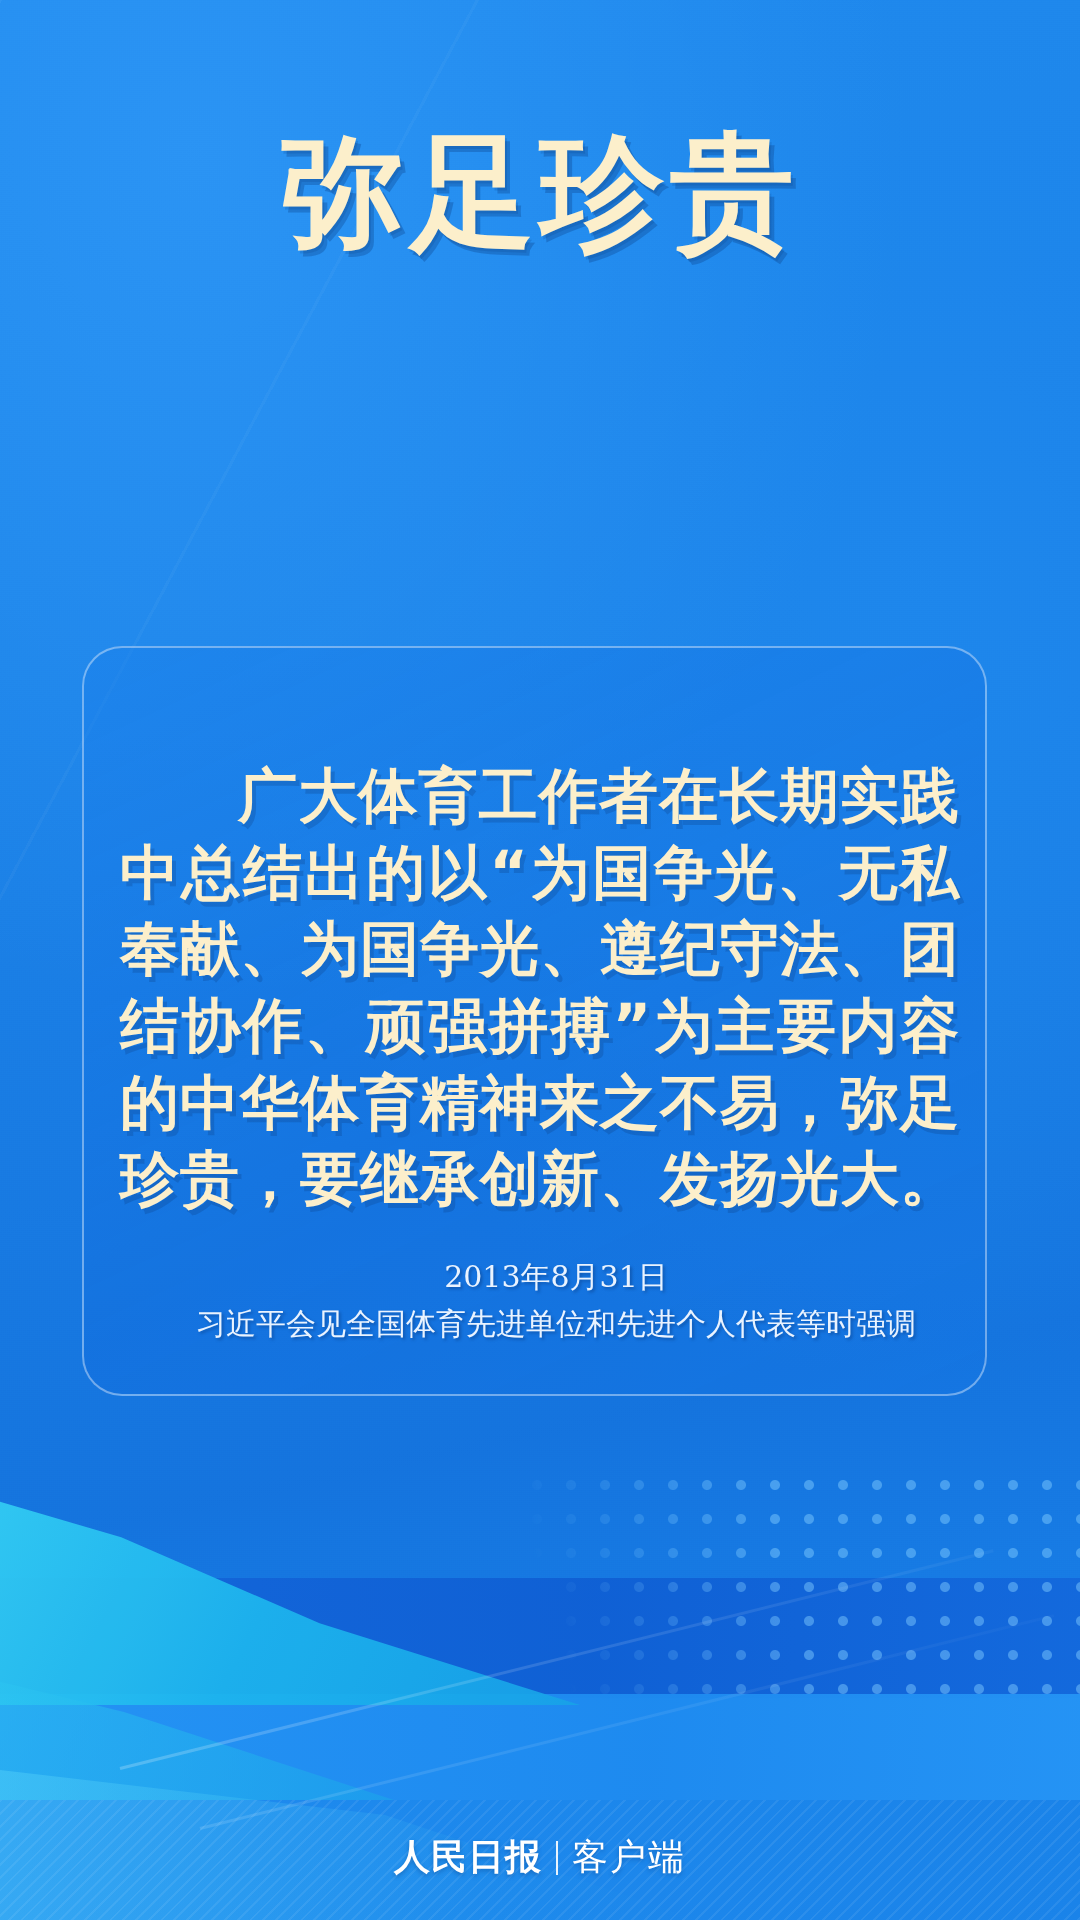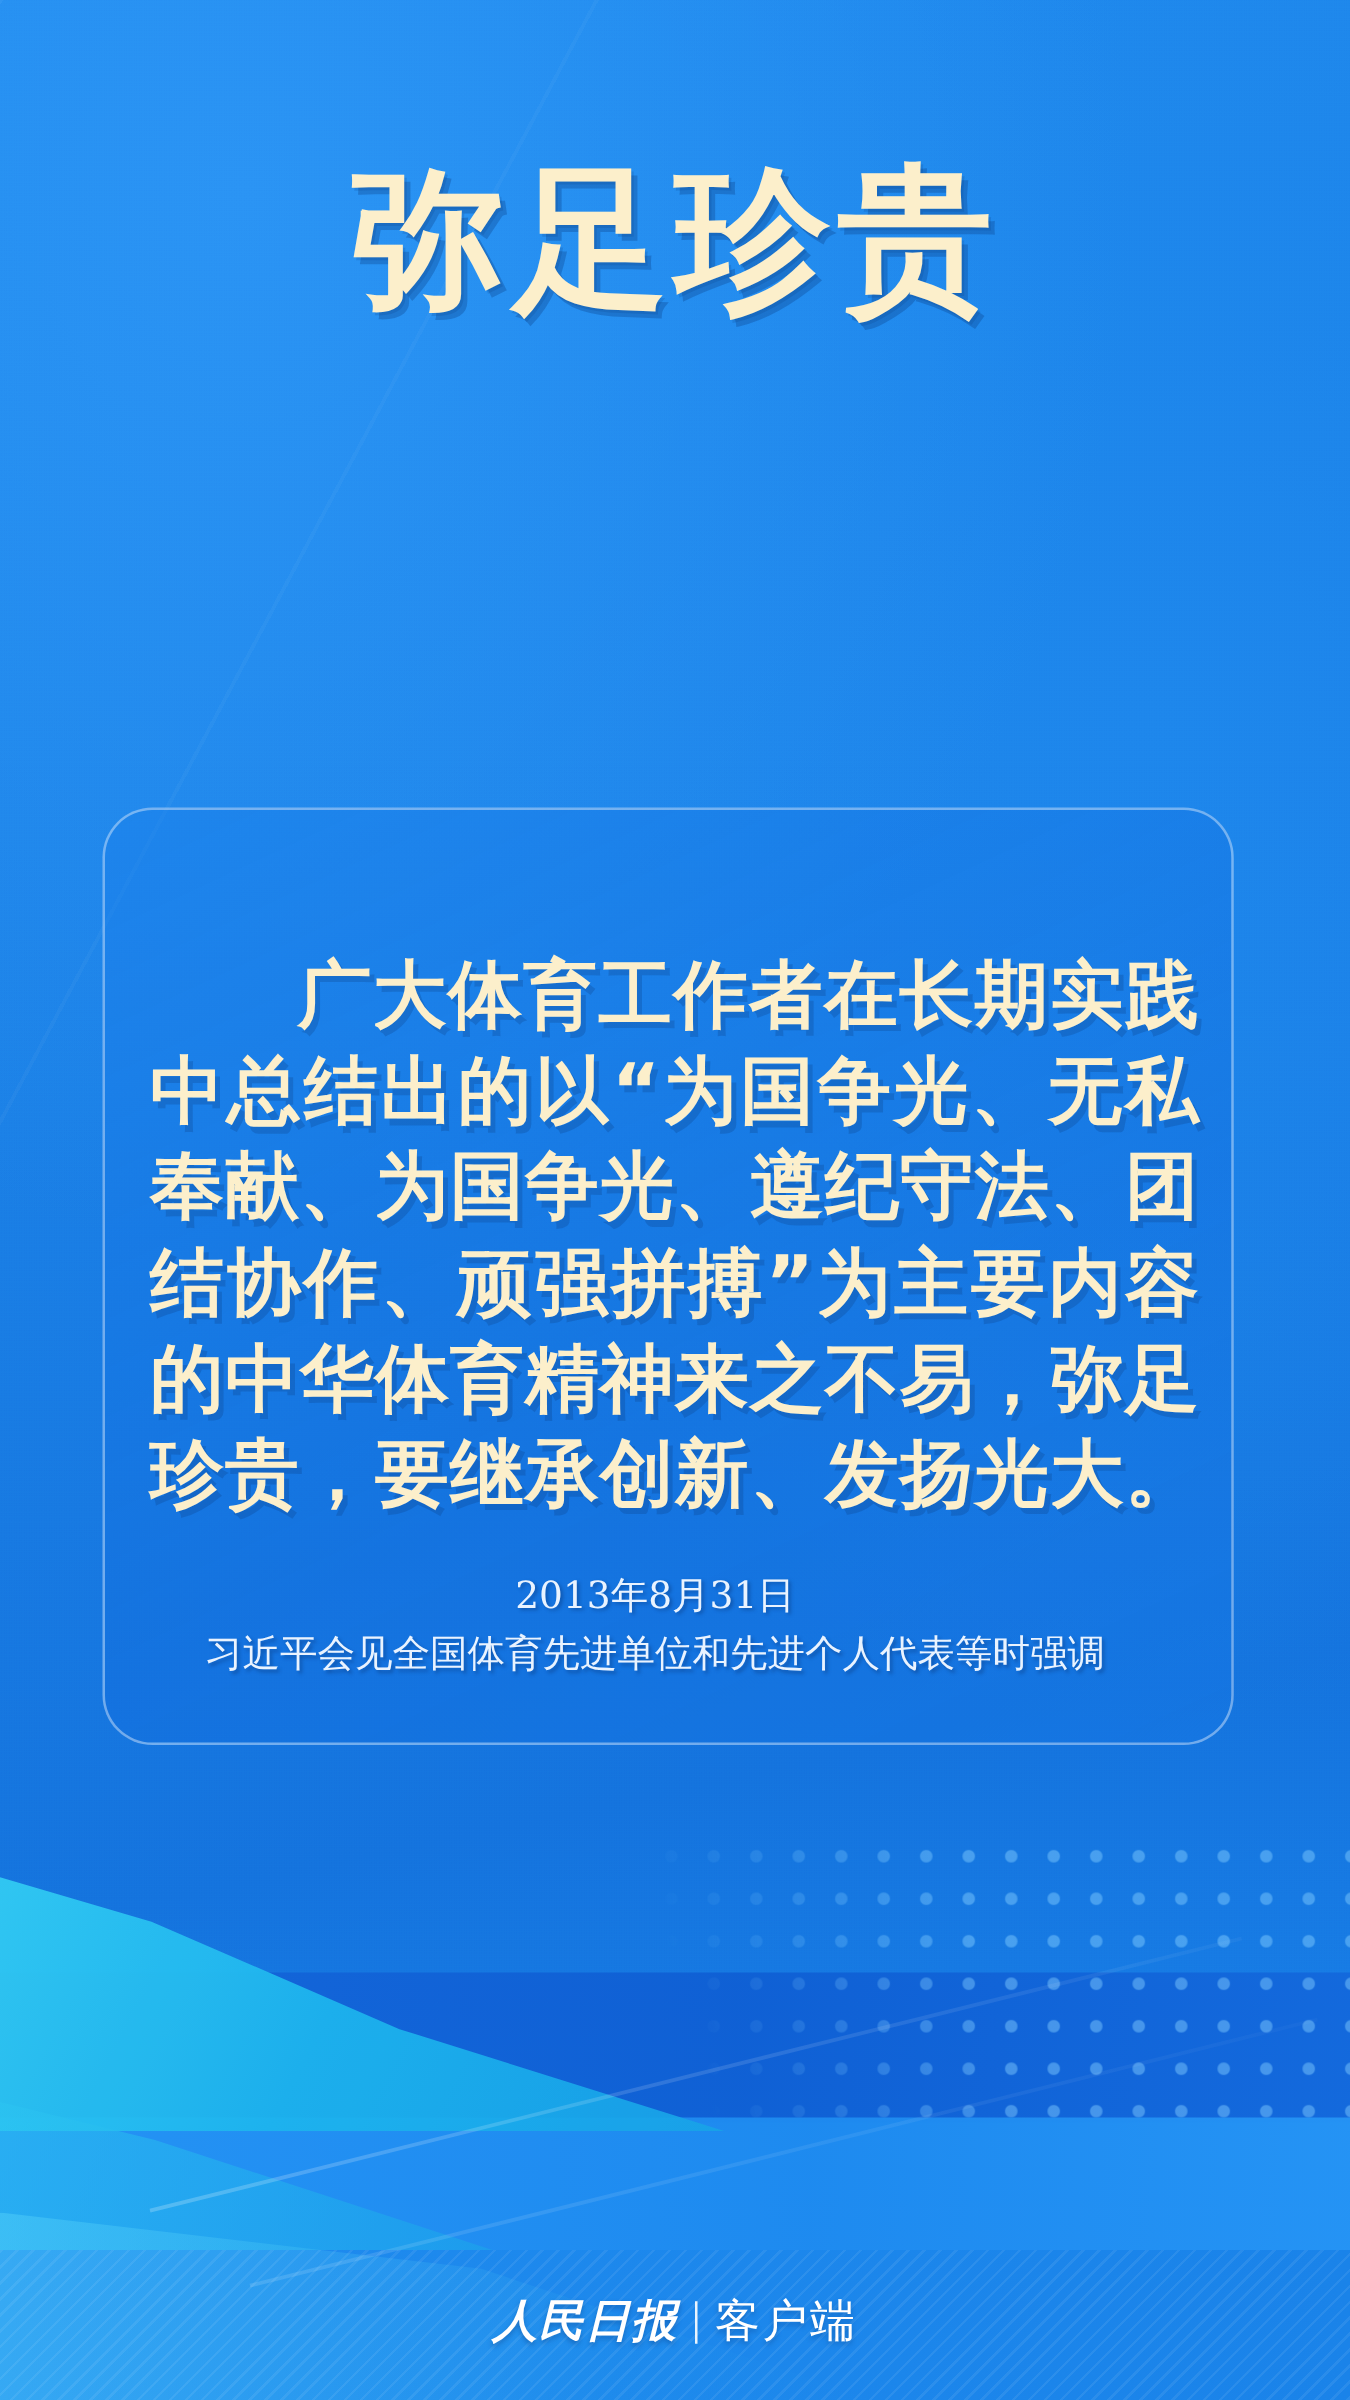--- a/index.html
+++ b/index.html
@@ -83,21 +83,21 @@
     text-align:justify;
     text-justify:inter-character;
     text-indent:2em;
     text-shadow:4px 5px 0 rgba(10,60,130,.26);
     letter-spacing:1px;
   }
 
   
   #attrib{
     position:absolute;
-    left:104px; top:1254px;
+    left:136px; top:1254px;
     width:840px;
     text-align:center;
     color:#e9f3ff;
     font-family:"DejaVu Serif","Liberation Serif",serif;
     line-height:1.55;
     text-shadow:2px 2px 3px rgba(8,50,115,.45);
   }
   #attrib .a-date{ display:block; font-size:30px; }
   #attrib .a-src { display:block; font-size:30px; }
 
@@ -157,21 +157,21 @@
     height:3px; transform-origin:left center;
   }
 
   
   #footer{
     position:absolute; left:0; right:0; bottom:38px;
     display:flex; align-items:center; justify-content:center; gap:14px;
   }
   #logo-cn{
     font-family:"DejaVu Serif","Liberation Serif",serif;
-    font-style:italic; font-weight:700;
+    font-weight:700;
     font-size:36px; color:#ffffff;
     letter-spacing:1px;
     text-shadow:0 2px 4px rgba(10,60,130,.4);
   }
   #logo-sep{
     width:2px; height:34px; background:#ffffff; opacity:.9;
   }
   #logo-app{
     font-family:"DejaVu Sans","Liberation Sans",sans-serif;
     font-weight:400; font-size:36px; color:#ffffff;

